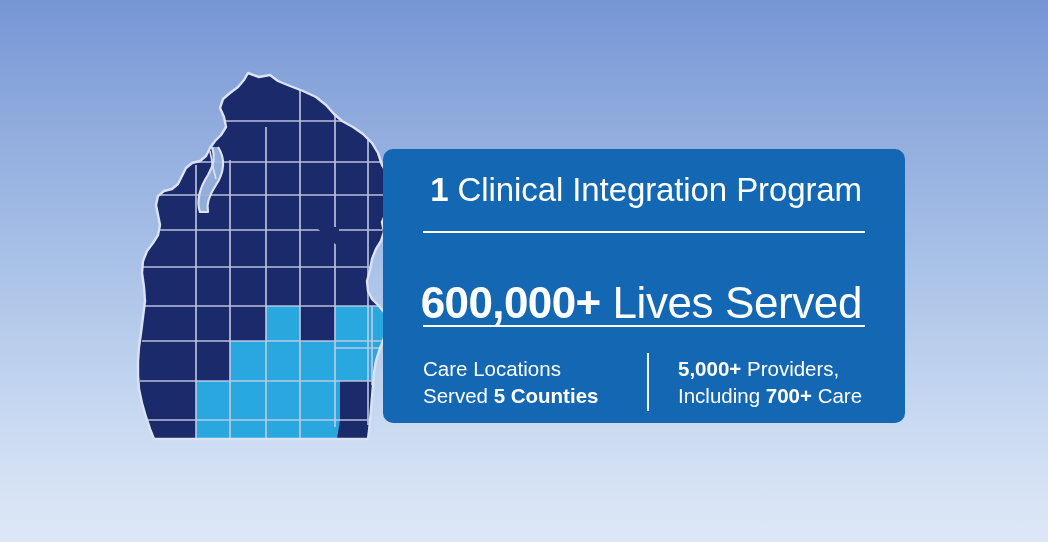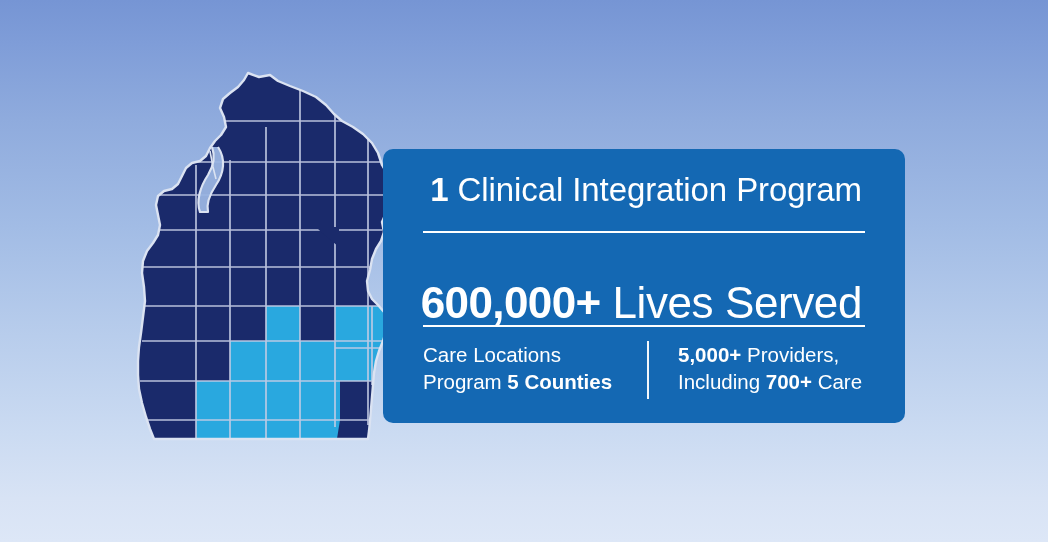--- a/index.html
+++ b/index.html
@@ -86,20 +86,21 @@
   .divider {
     height:2px;
     background:#ffffff;
     width:100%;
     flex:0 0 2px;
   }
 
   .stat-row-3 {
     flex:1;
     display:flex;
+    align-items:center;
     padding-top:14px;
   }
 
   .sub-cell {
     color:#ffffff;
     font-size:20.5px;
     line-height:1.33;
     font-weight:300;
     white-space:nowrap;
   }
@@ -256,21 +257,21 @@
           <span class="num">600,000+</span><span> </span><span>Lives Served</span>
         </div>
       </div>
 
       <div class="divider"></div>
 
       <div class="stat-row-3">
 
         <div class="sub-cell sub-left">
           <div>Care Locations</div>
-          <div><span>Program </span><b>5 Counties</b></div>
+          <div><span>Served </span><b>5 Counties</b></div>
         </div>
 
         <div class="vdivider"></div>
 
         <div class="sub-cell sub-right">
           <div><b>5,000+</b><span> Providers,</span></div>
           <div><span>Including </span><b>700+</b><span> Care</span></div>
         </div>
 
       </div>

